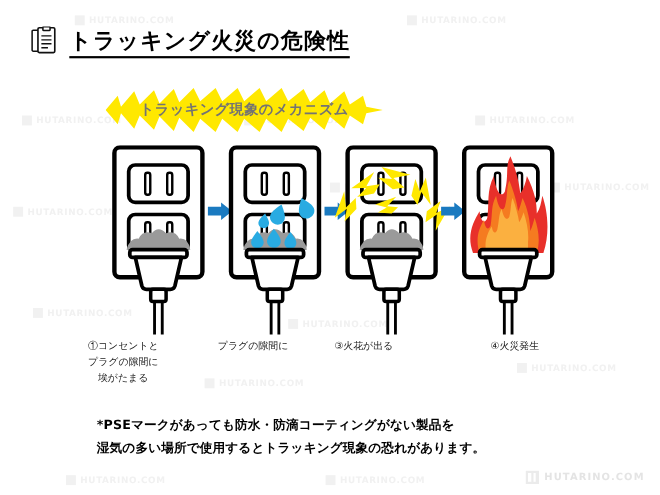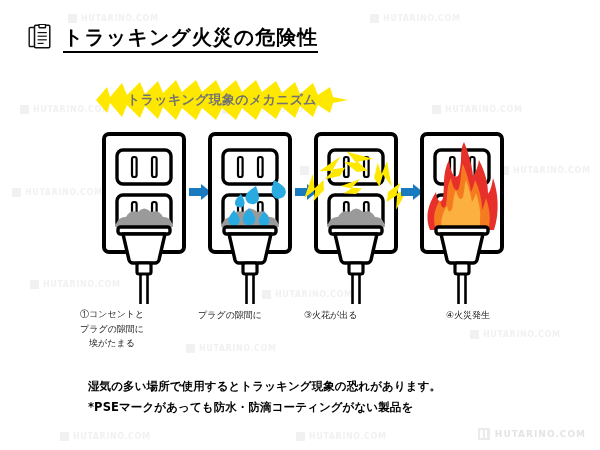--- a/index.html
+++ b/index.html
@@ -382,20 +382,20 @@
 </div>
 
 <div class="caption" id="caption-1">①コンセントと
 プラグの隙間に
 　埃がたまる</div>
 <div class="caption" id="caption-2">プラグの隙間に</div>
 <div class="caption" id="caption-3">③火花が出る</div>
 <div class="caption" id="caption-4">④火災発生</div>
 
 <div id="note">
+  <div>*PSEマークがあっても防水・防滴コーティングがない製品を</div>
   <div>湿気の多い場所で使用するとトラッキング現象の恐れがあります。</div>
-  <div>*PSEマークがあっても防水・防滴コーティングがない製品を</div>
 </div>
 
 <div id="footer-wm">
   <span class="fw-icon"></span>
   <span class="fw-text">HUTARINO.COM</span>
 </div>
 
 </body></html>

